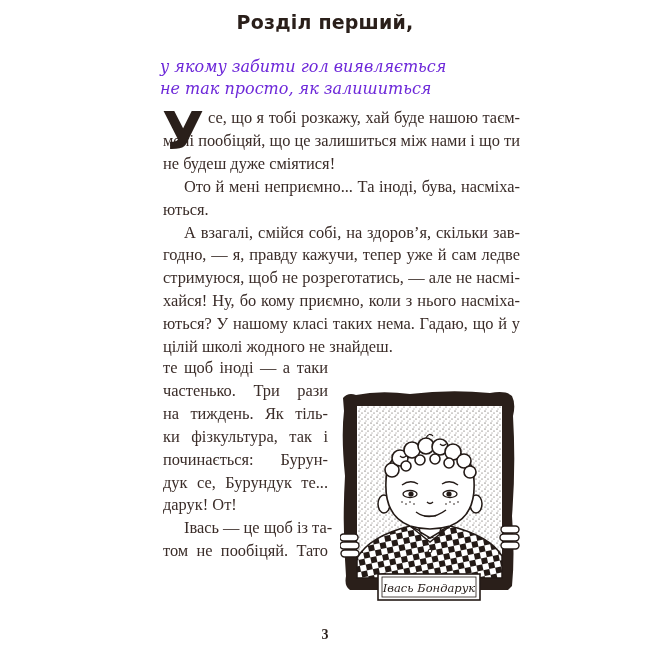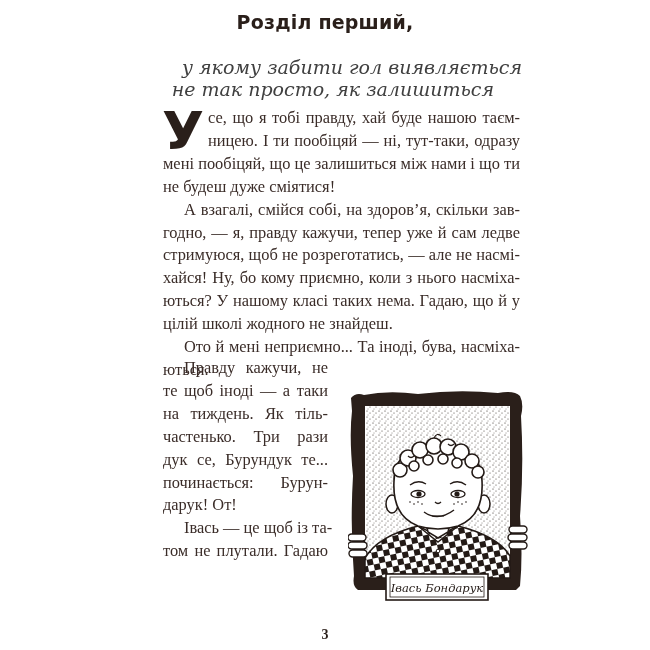--- a/index.html
+++ b/index.html
@@ -28,26 +28,26 @@
       font-family: "DejaVu Sans", sans-serif;
       font-weight: bold;
       font-size: 19px;
       letter-spacing: 0.2px;
       color: #2a1f1a;
     }
     .chapter-subtitle {
       position: absolute;
       left: 160px; width: 362px;
       top: 56px;
-      text-align: right;
+      text-align: left;
       font-family: "DejaVu Serif", serif;
       font-style: italic;
-      font-size: 19px;
+      font-size: 16px;
       line-height: 22px;
-      color: #404040;
+      color: #6d28d9;
     }
     .chapter-subtitle .line { display: block; }
     .chapter-subtitle .line2 { padding-right: 28px; }
 
     .body-text {
       font-family: "Liberation Serif", serif;
       font-size: 16.4px;
       color: #3a2c28;
       line-height: 22.9px;
     }
@@ -86,21 +86,21 @@
       line-height: 44px;
       color: #2a1f1a;
       transform: scaleX(1.05);
     }
     .drop-ln {
       margin-left: 45px;
     }
 
     .illustration {
       position: absolute;
-      left: 348px;
+      left: 340px;
       top: 386px;
       width: 180px;
       height: 218px;
     }
     .page-number {
       position: absolute;
       left: 0; width: 650px;
       top: 627px;
       text-align: center;
       font-family: "Liberation Serif", serif;
@@ -117,52 +117,51 @@
   <div class="chapter-title">Розділ перший,</div>
 
   <div class="chapter-subtitle">
     <span class="line">у якому забити гол виявляється</span>
     <span class="line line2">не так просто, як залишиться</span>
   </div>
 
   <div class="full-col body-text">
     <div class="drop-wrap">
       <span class="drop-cap">У</span>
-      <span class="ln drop-ln">се, що я тобі правду, хай буде нашою таєм-</span>
-      <span class="ln drop-ln">ницею. І ти пообіцяй — ні, тут-таки, одразу</span>
+      <span class="ln drop-ln">се, що я тобі розкажу, хай буде нашою таєм-</span>
       <span class="ln">мені пообіцяй, що це залишиться між нами і що ти</span>
       <span class="ln last">не будеш дуже сміятися!</span>
+    </div>
+    <div>
+      <span class="ln indent">Ото й мені неприємно... Та іноді, бува, насміха-</span>
+      <span class="ln last">ються.</span>
     </div>
     <div>
       <span class="ln indent">А взагалі, смійся собі, на здоров’я, скільки зав-</span>
       <span class="ln">годно, — я, правду кажучи, тепер уже й сам ледве</span>
       <span class="ln">стримуюся, щоб не розреготатись, — але не насмі-</span>
       <span class="ln">хайся! Ну, бо кому приємно, коли з нього насміха-</span>
       <span class="ln">ються? У нашому класі таких нема. Гадаю, що й у</span>
       <span class="ln last">цілій школі жодного не знайдеш.</span>
     </div>
-    <div>
-      <span class="ln indent">Ото й мені неприємно... Та іноді, бува, насміха-</span>
-      <span class="ln last">ються.</span>
-    </div>
   </div>
 
   <div class="narrow-col body-text">
     <div>
-      <span class="ln indent">Правду кажучи, не</span>
       <span class="ln">те щоб іноді — а таки</span>
+      <span class="ln">частенько. Три рази</span>
       <span class="ln">на тиждень. Як тіль-</span>
-      <span class="ln">частенько. Три рази</span>
+      <span class="ln">ки фізкультура, так і</span>
+      <span class="ln">починається: Бурун-</span>
       <span class="ln">дук се, Бурундук те...</span>
-      <span class="ln">починається: Бурун-</span>
       <span class="ln last">дарук! От!</span>
     </div>
     <div>
       <span class="ln indent">Івась — це щоб із та-</span>
-      <span class="ln">том не плутали. Гадаю</span>
+      <span class="ln">том не пообіцяй. Тато</span>
     </div>
   </div>
 
   <div class="illustration">
     <svg width="180" height="218" viewBox="0 0 180 218" xmlns="http://www.w3.org/2000/svg">
       <defs>
         <pattern id="stipple" width="6" height="6" patternUnits="userSpaceOnUse">
           <rect width="6" height="6" fill="#ffffff"></rect>
           <circle cx="1" cy="1" r="0.55" fill="#2a1f1a"></circle>
           <circle cx="4" cy="3" r="0.5" fill="#2a1f1a"></circle>

